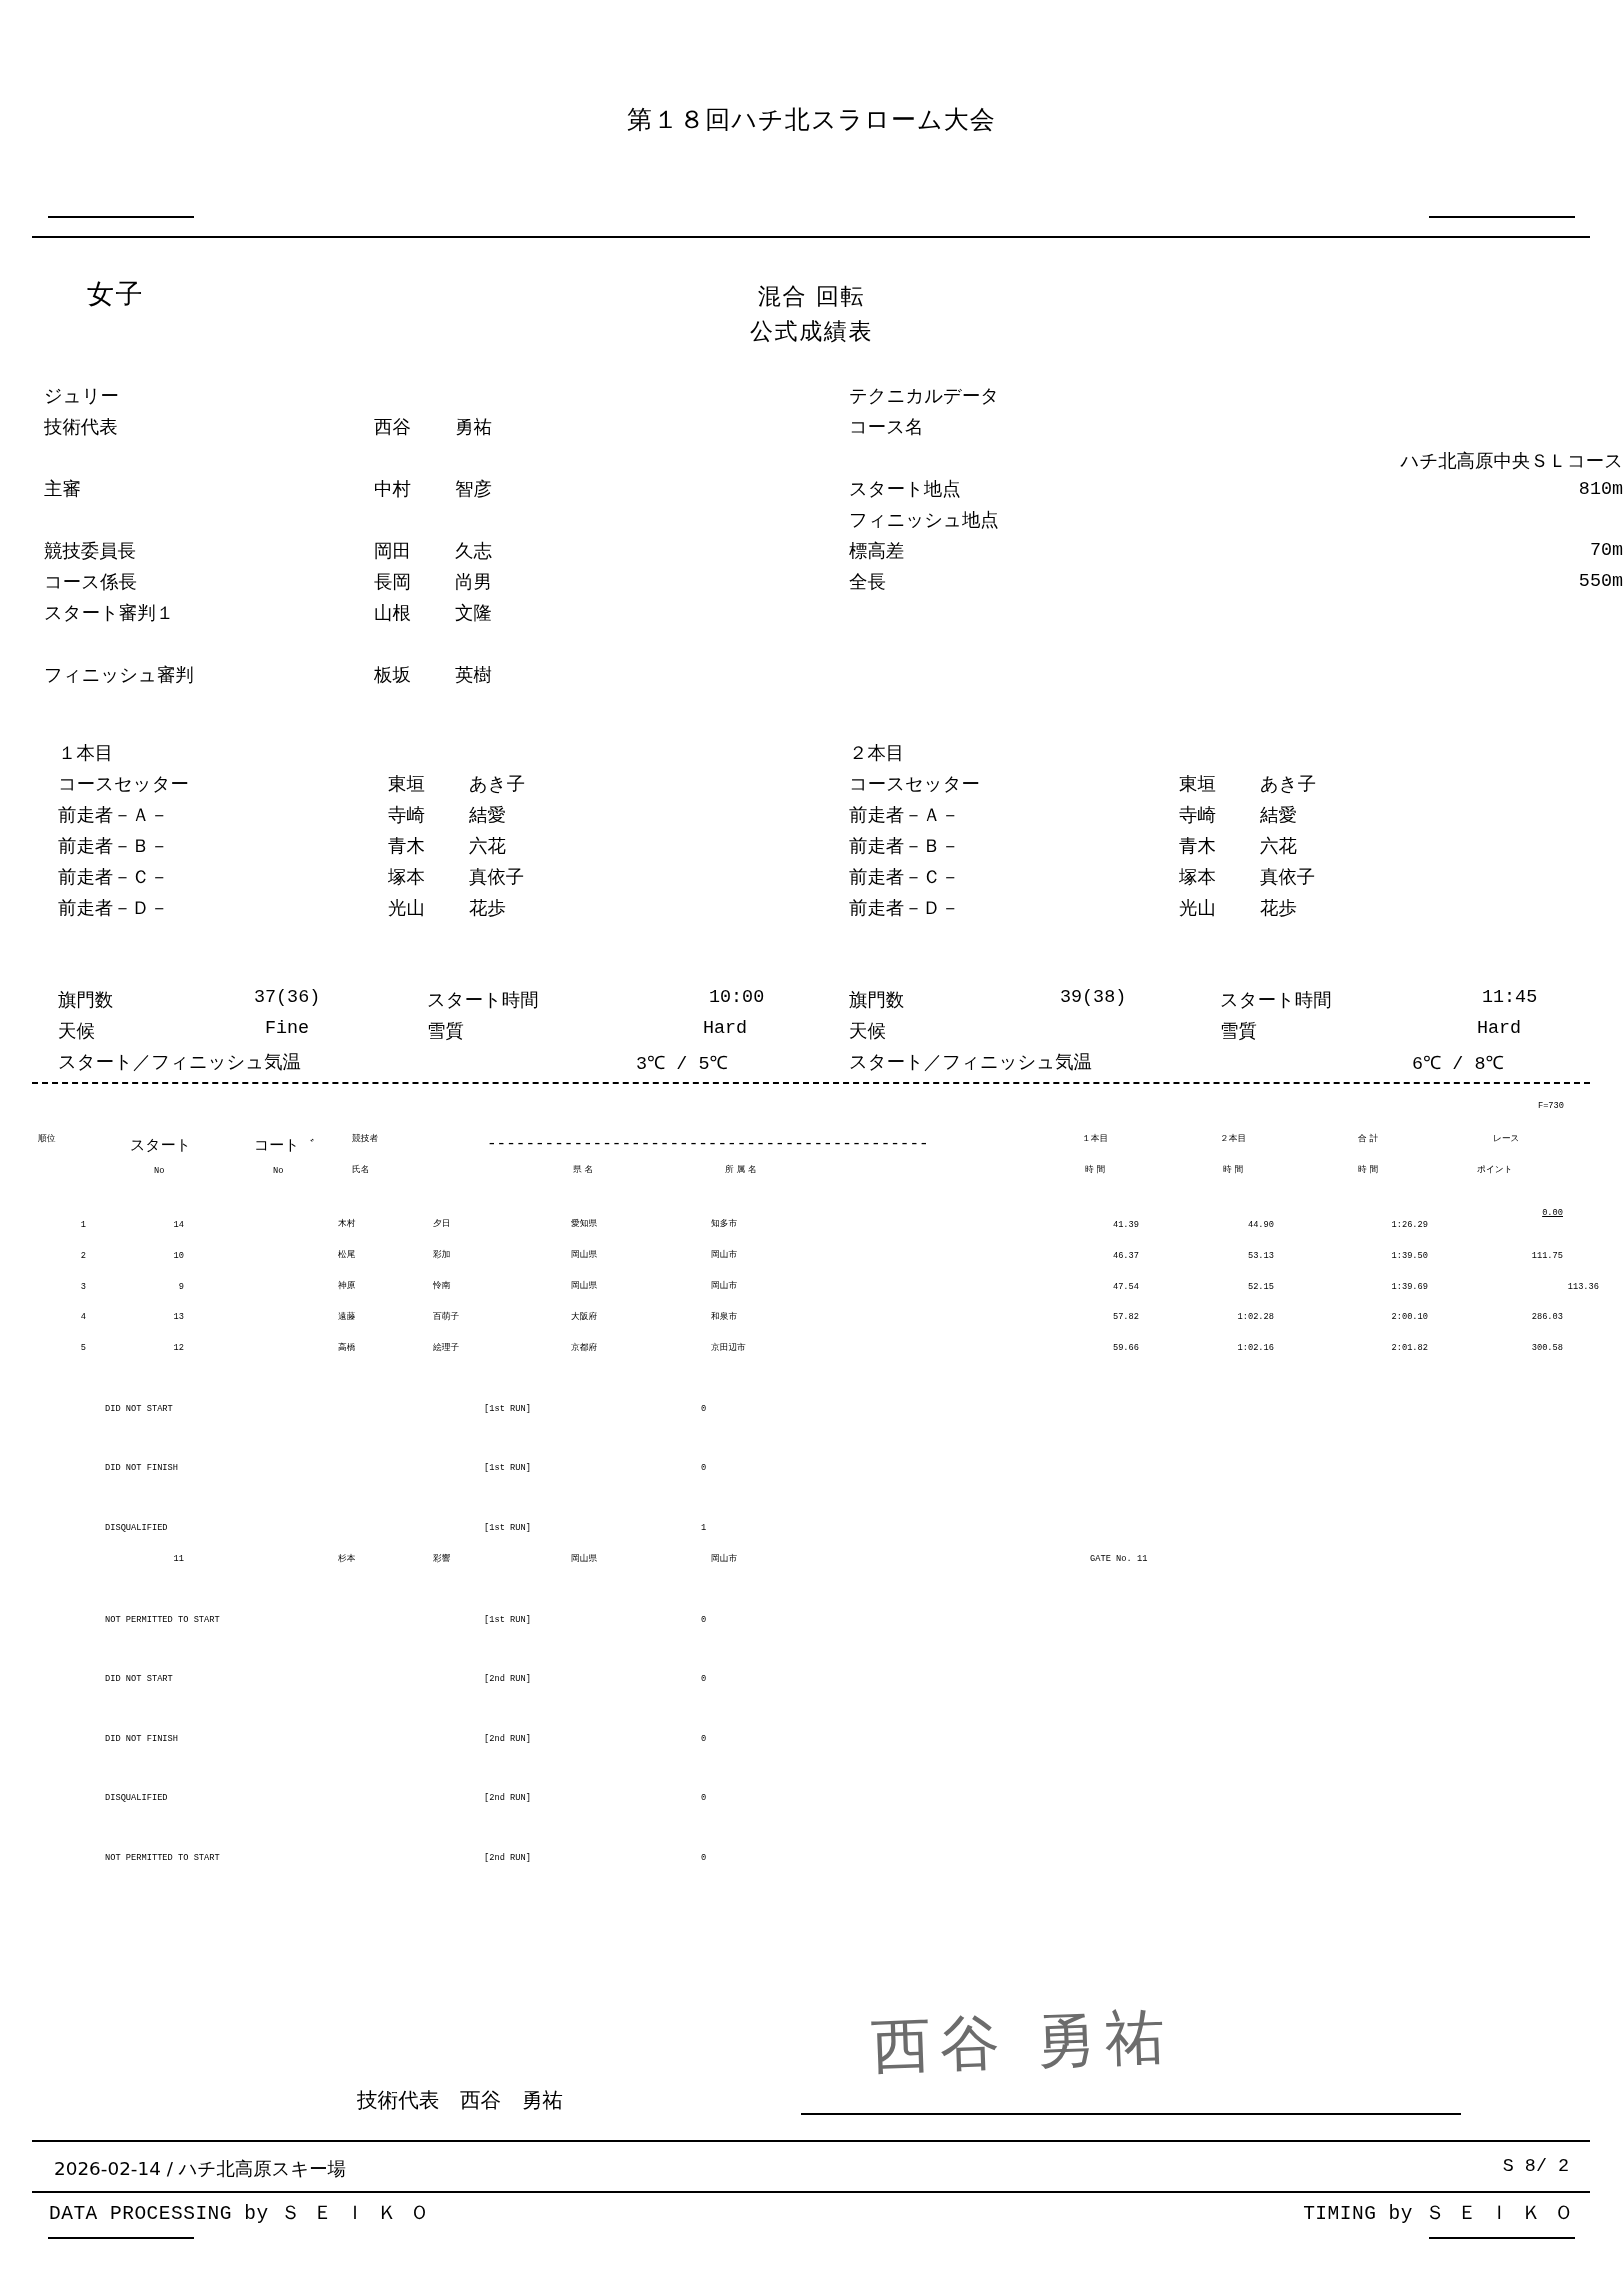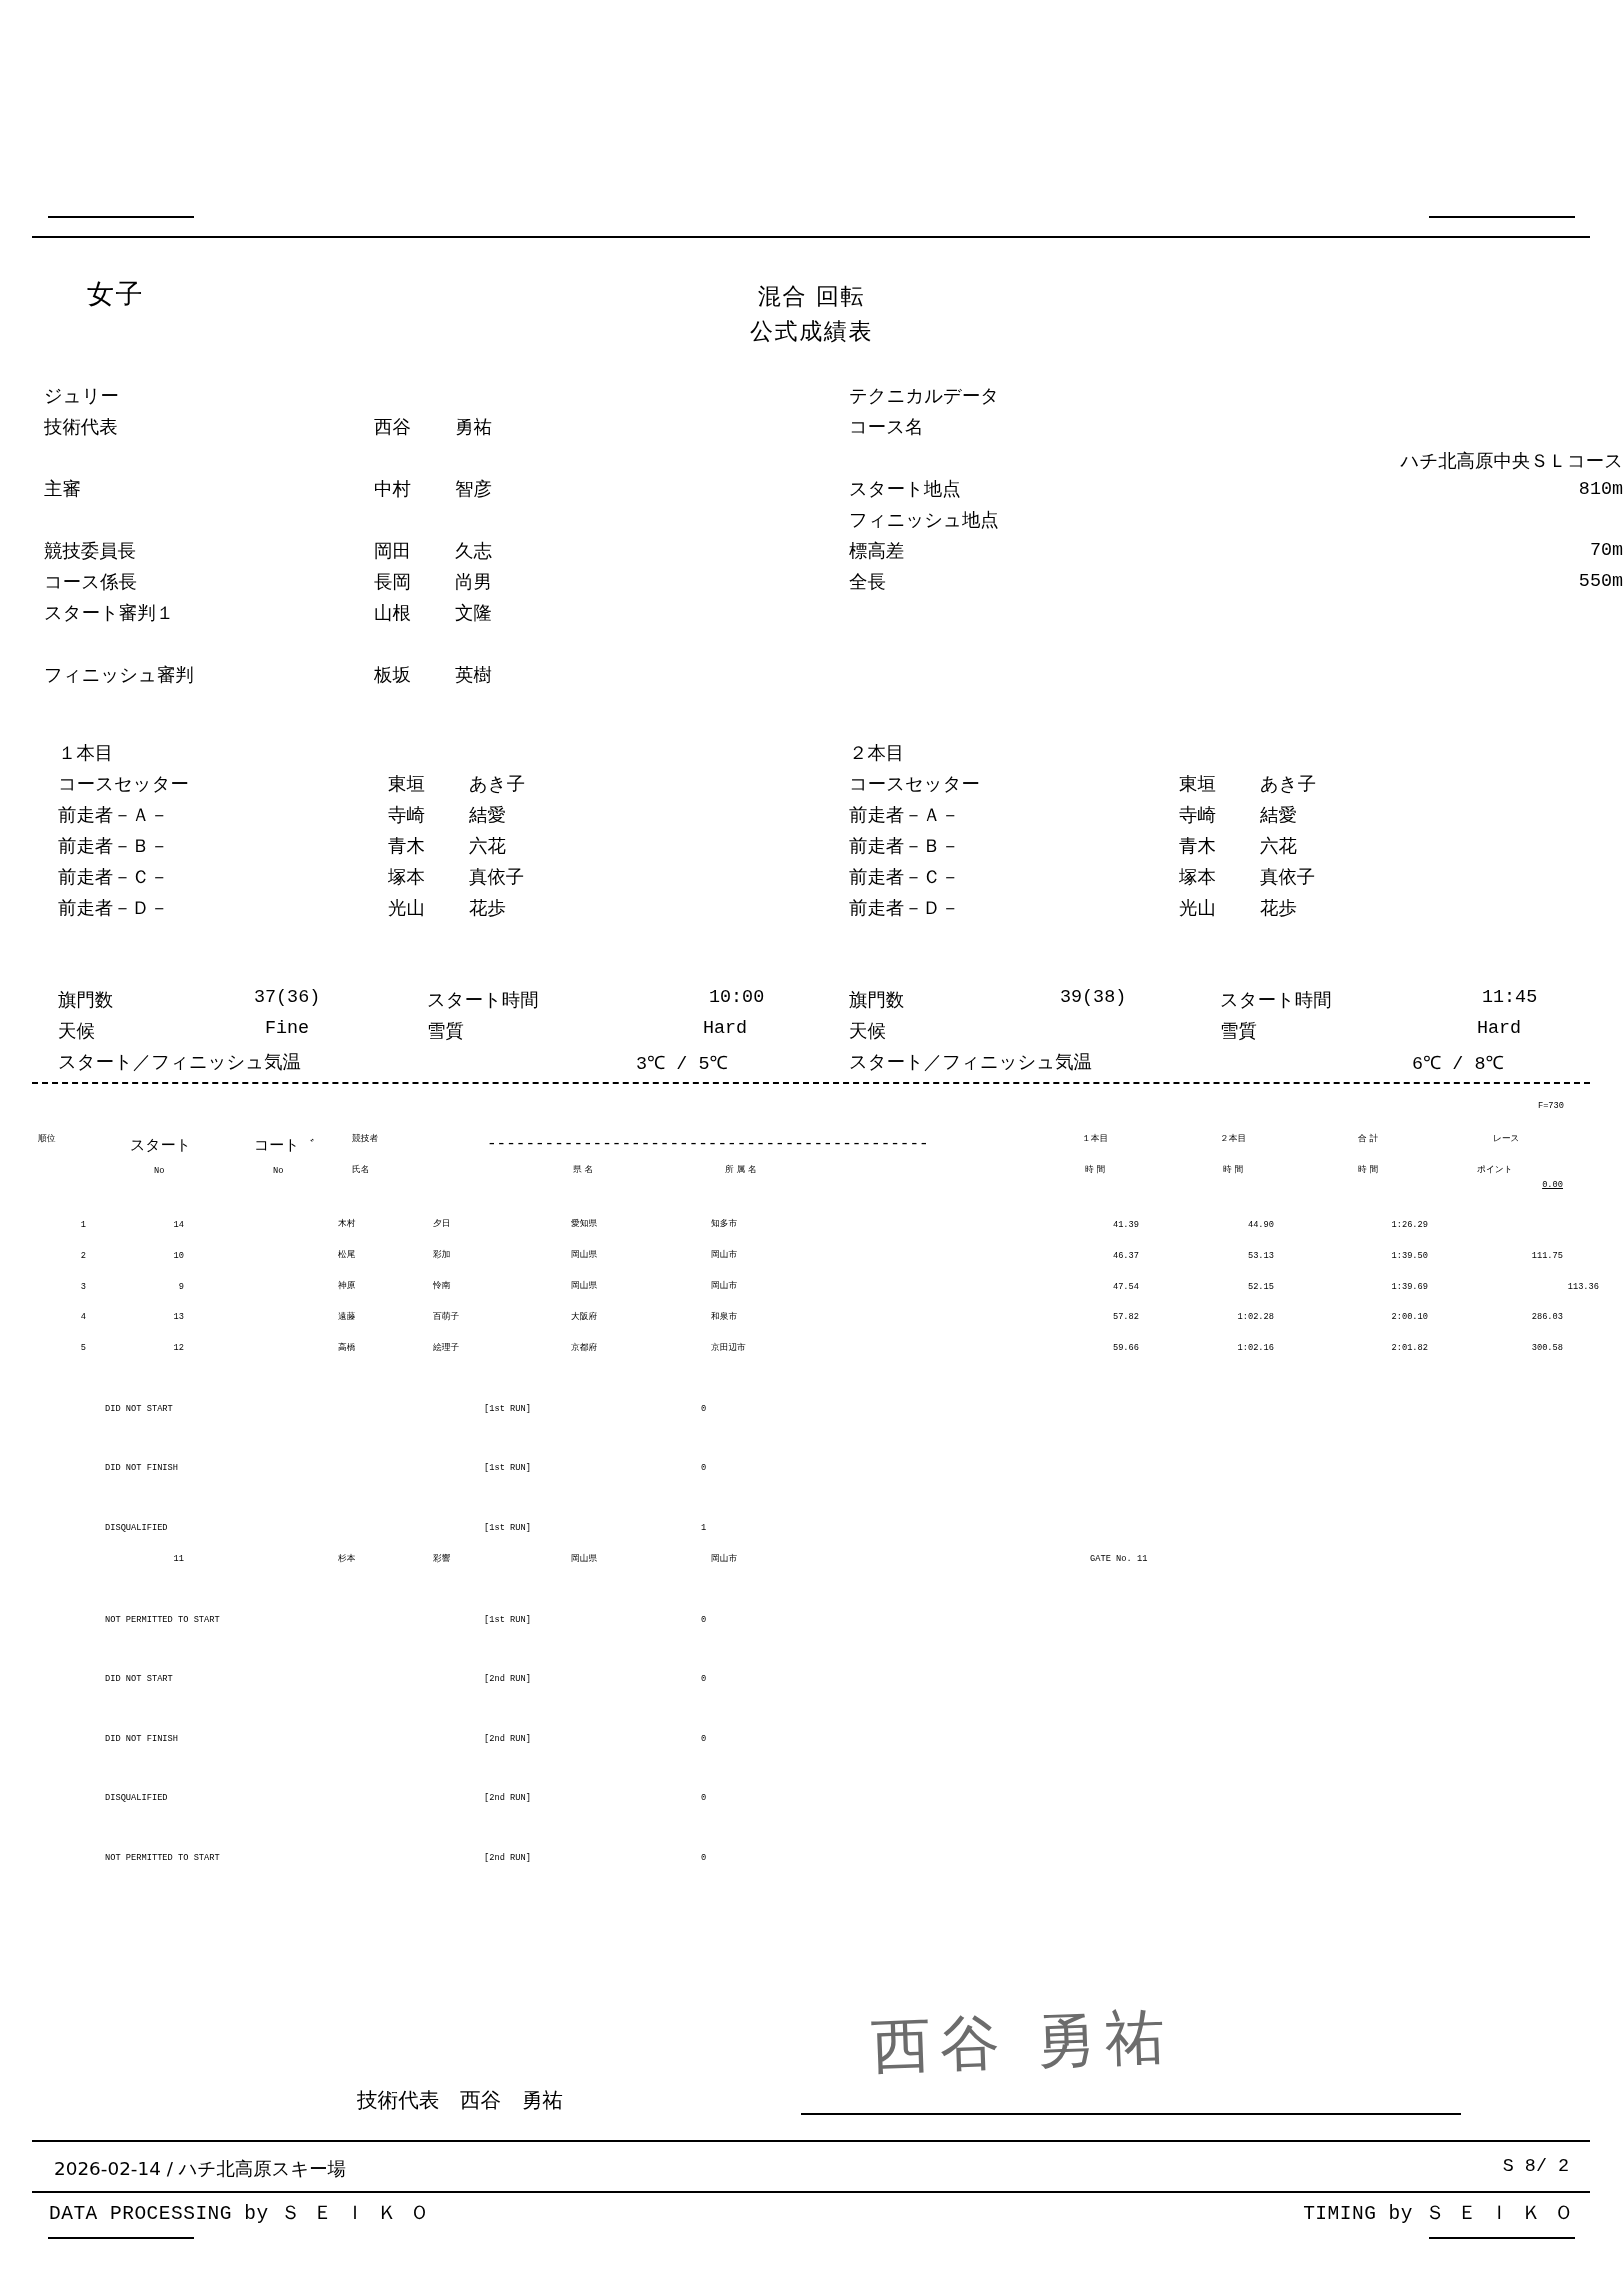--- a/index.html
+++ b/index.html
@@ -167,20 +167,21 @@
   }
   .rule-right-bot {
     position: absolute; top: 2237px; right: 48px; width: 146px; border-top: 2.2px solid #000;
   }
 </style>
 </head>
 <body>
 
 <div class="page">
 
+  <div class="title-main jp">第１８回ハチ北スラローム大会</div>
 
   <div class="rule-left-top"></div>
   <div class="rule-right-top"></div>
   <div class="rule-full-top"></div>
 
   <div class="gender jp">女子</div>
   <div class="event-name jp">混合 回転</div>
   <div class="event-kind jp">公式成績表</div>
 
   <div class="block jury jp">
@@ -329,21 +330,21 @@
   <div>
     <div class="cell mono r" style="top:1220px; left:32px; width:54px;">1</div>
     <div class="cell mono r" style="top:1220px; left:108px; width:76px;">14</div>
     <div class="cell jp" style="top:1218px; left:338px;">木村</div>
     <div class="cell jp" style="top:1218px; left:433px;">夕日</div>
     <div class="cell jp" style="top:1218px; left:571px;">愛知県</div>
     <div class="cell jp" style="top:1218px; left:711px;">知多市</div>
     <div class="cell mono r" style="top:1220px; left:1028px; width:111px;">41.39</div>
     <div class="cell mono r" style="top:1220px; left:1160px; width:114px;">44.90</div>
     <div class="cell mono r" style="top:1220px; left:1285px; width:143px;">1:26.29</div>
-    <div class="cell mono r" style="top:1180px; left:1428px; width:135px;text-decoration:underline;">0.00</div>
+    <div class="cell mono r" style="top:1208px; left:1428px; width:135px;text-decoration:underline;">0.00</div>
   </div>
 
   <div>
     <div class="cell mono r" style="top:1251px; left:32px; width:54px;">2</div>
     <div class="cell mono r" style="top:1251px; left:108px; width:76px;">10</div>
     <div class="cell jp" style="top:1249px; left:338px;">松尾</div>
     <div class="cell jp" style="top:1249px; left:433px;">彩加</div>
     <div class="cell jp" style="top:1249px; left:571px;">岡山県</div>
     <div class="cell jp" style="top:1249px; left:711px;">岡山市</div>
     <div class="cell mono r" style="top:1251px; left:1028px; width:111px;">46.37</div>

